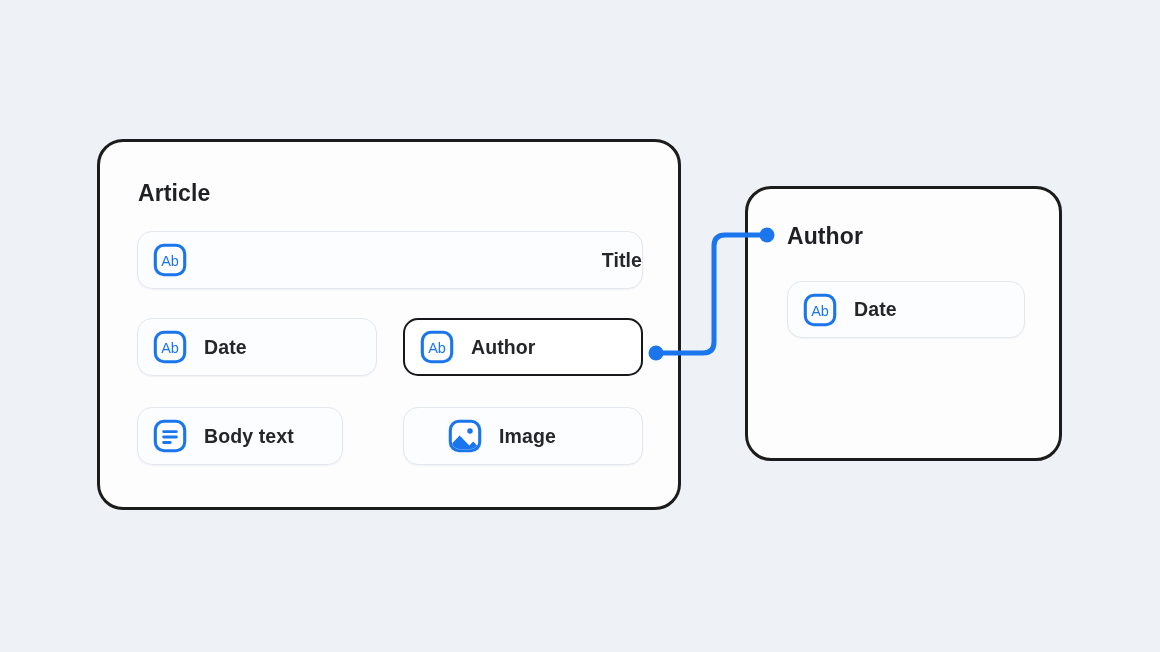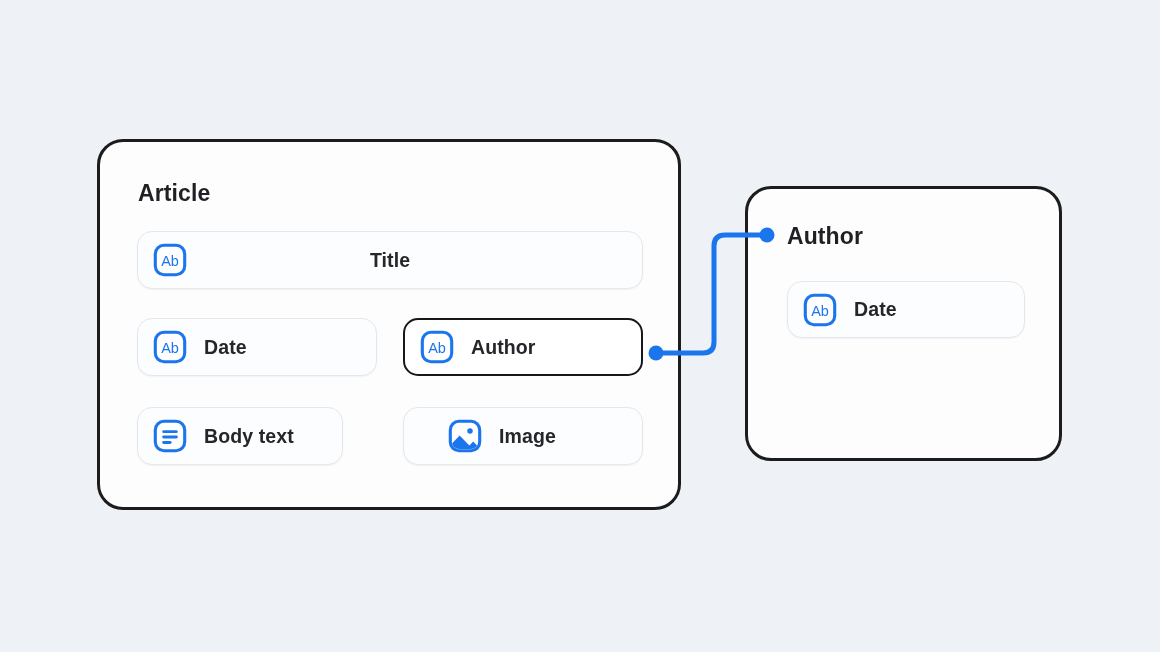--- a/index.html
+++ b/index.html
@@ -86,21 +86,21 @@
     white-space: nowrap;
   }
   .field.centered-label {
     justify-content: flex-start;
   }
   .field.centered-label .field-label {
     margin-left: 0;
     position: absolute;
     left: 0;
     right: 0;
-    text-align: center;
+    text-align: right;
   }
 
   
   #f-title      { left: 37px;  top: 89px;  width: 506px; height: 58px; }
   #f-date       { left: 37px;  top: 176px; width: 240px; height: 58px; }
   #f-author     { left: 303px; top: 176px; width: 240px; height: 58px; }
   #f-bodytext   { left: 37px;  top: 265px; width: 206px; height: 58px; }
   #f-image      { left: 303px; top: 265px; width: 240px; height: 58px; padding-left: 29px; }
 
   

